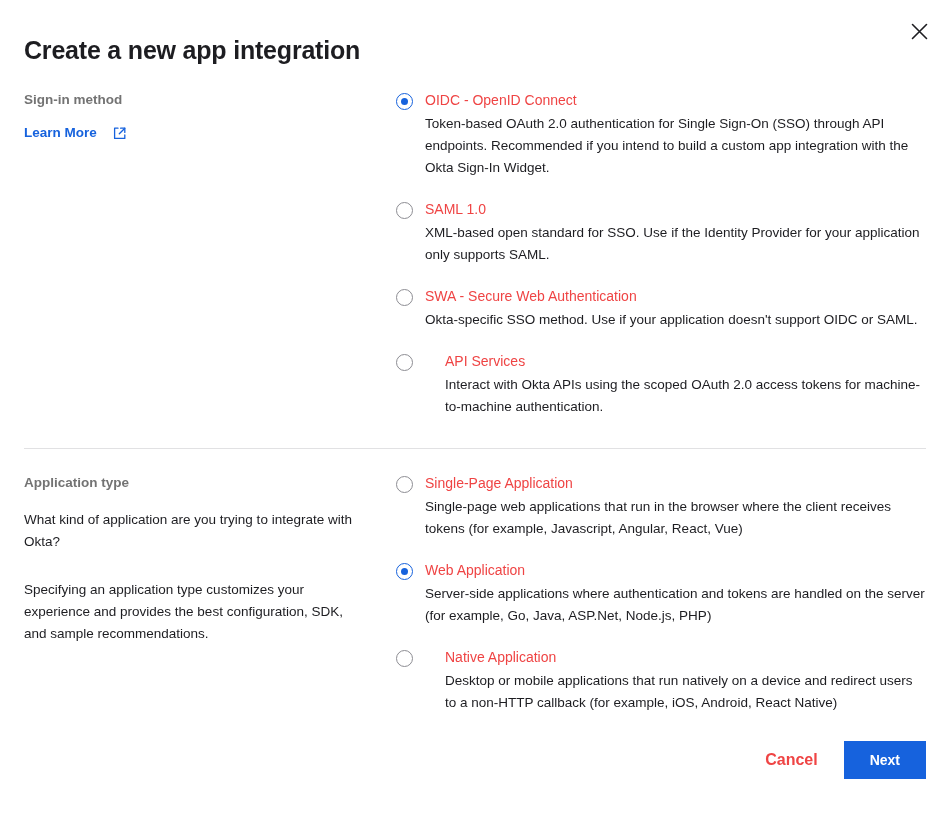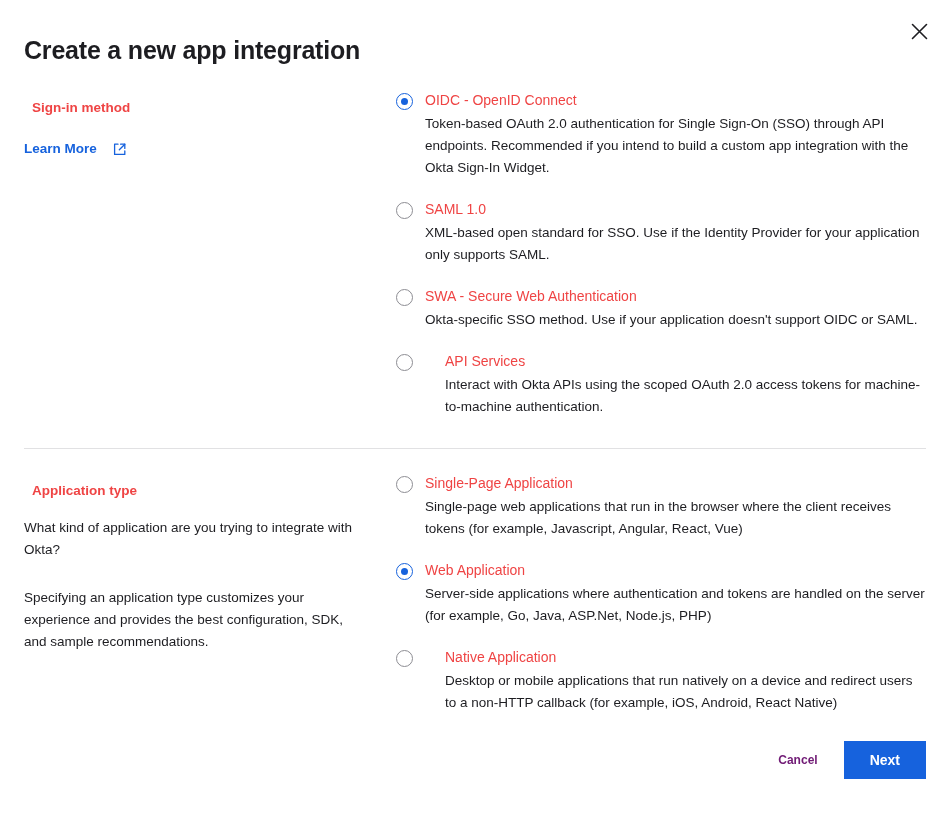--- a/index.html
+++ b/index.html
@@ -61,22 +61,22 @@
     padding-right: 24px;
   }
   .section-right {
     flex: 1 1 auto;
     box-sizing: border-box;
   }
   .section-label {
     font-size: 13.5px;
     line-height: 20px;
     font-weight: 700;
-    color: #ef4444;
-    margin: 8px;
+    color: #737373;
+    margin: 0;
   }
   .learn-more {
     display: inline-flex;
     align-items: center;
     gap: 16px;
     margin-top: 14px;
     font-size: 13.5px;
     line-height: 18px;
     font-weight: 700;
     color: #1662dd;
@@ -164,22 +164,22 @@
     align-items: center;
     justify-content: flex-end;
     gap: 14px;
     padding: 0 24px;
     box-sizing: border-box;
     background: #ffffff;
   }
   .btn-cancel {
     border: none;
     background: transparent;
-    color: #701a75;
-    font-size: 12px;
+    color: #ef4444;
+    font-size: 16px;
     font-weight: 700;
     font-family: "Liberation Sans", sans-serif;
     padding: 10px 12px;
     cursor: pointer;
   }
   .btn-next {
     border: none;
     background: #1662dd;
     color: #ffffff;
     font-size: 14px;

